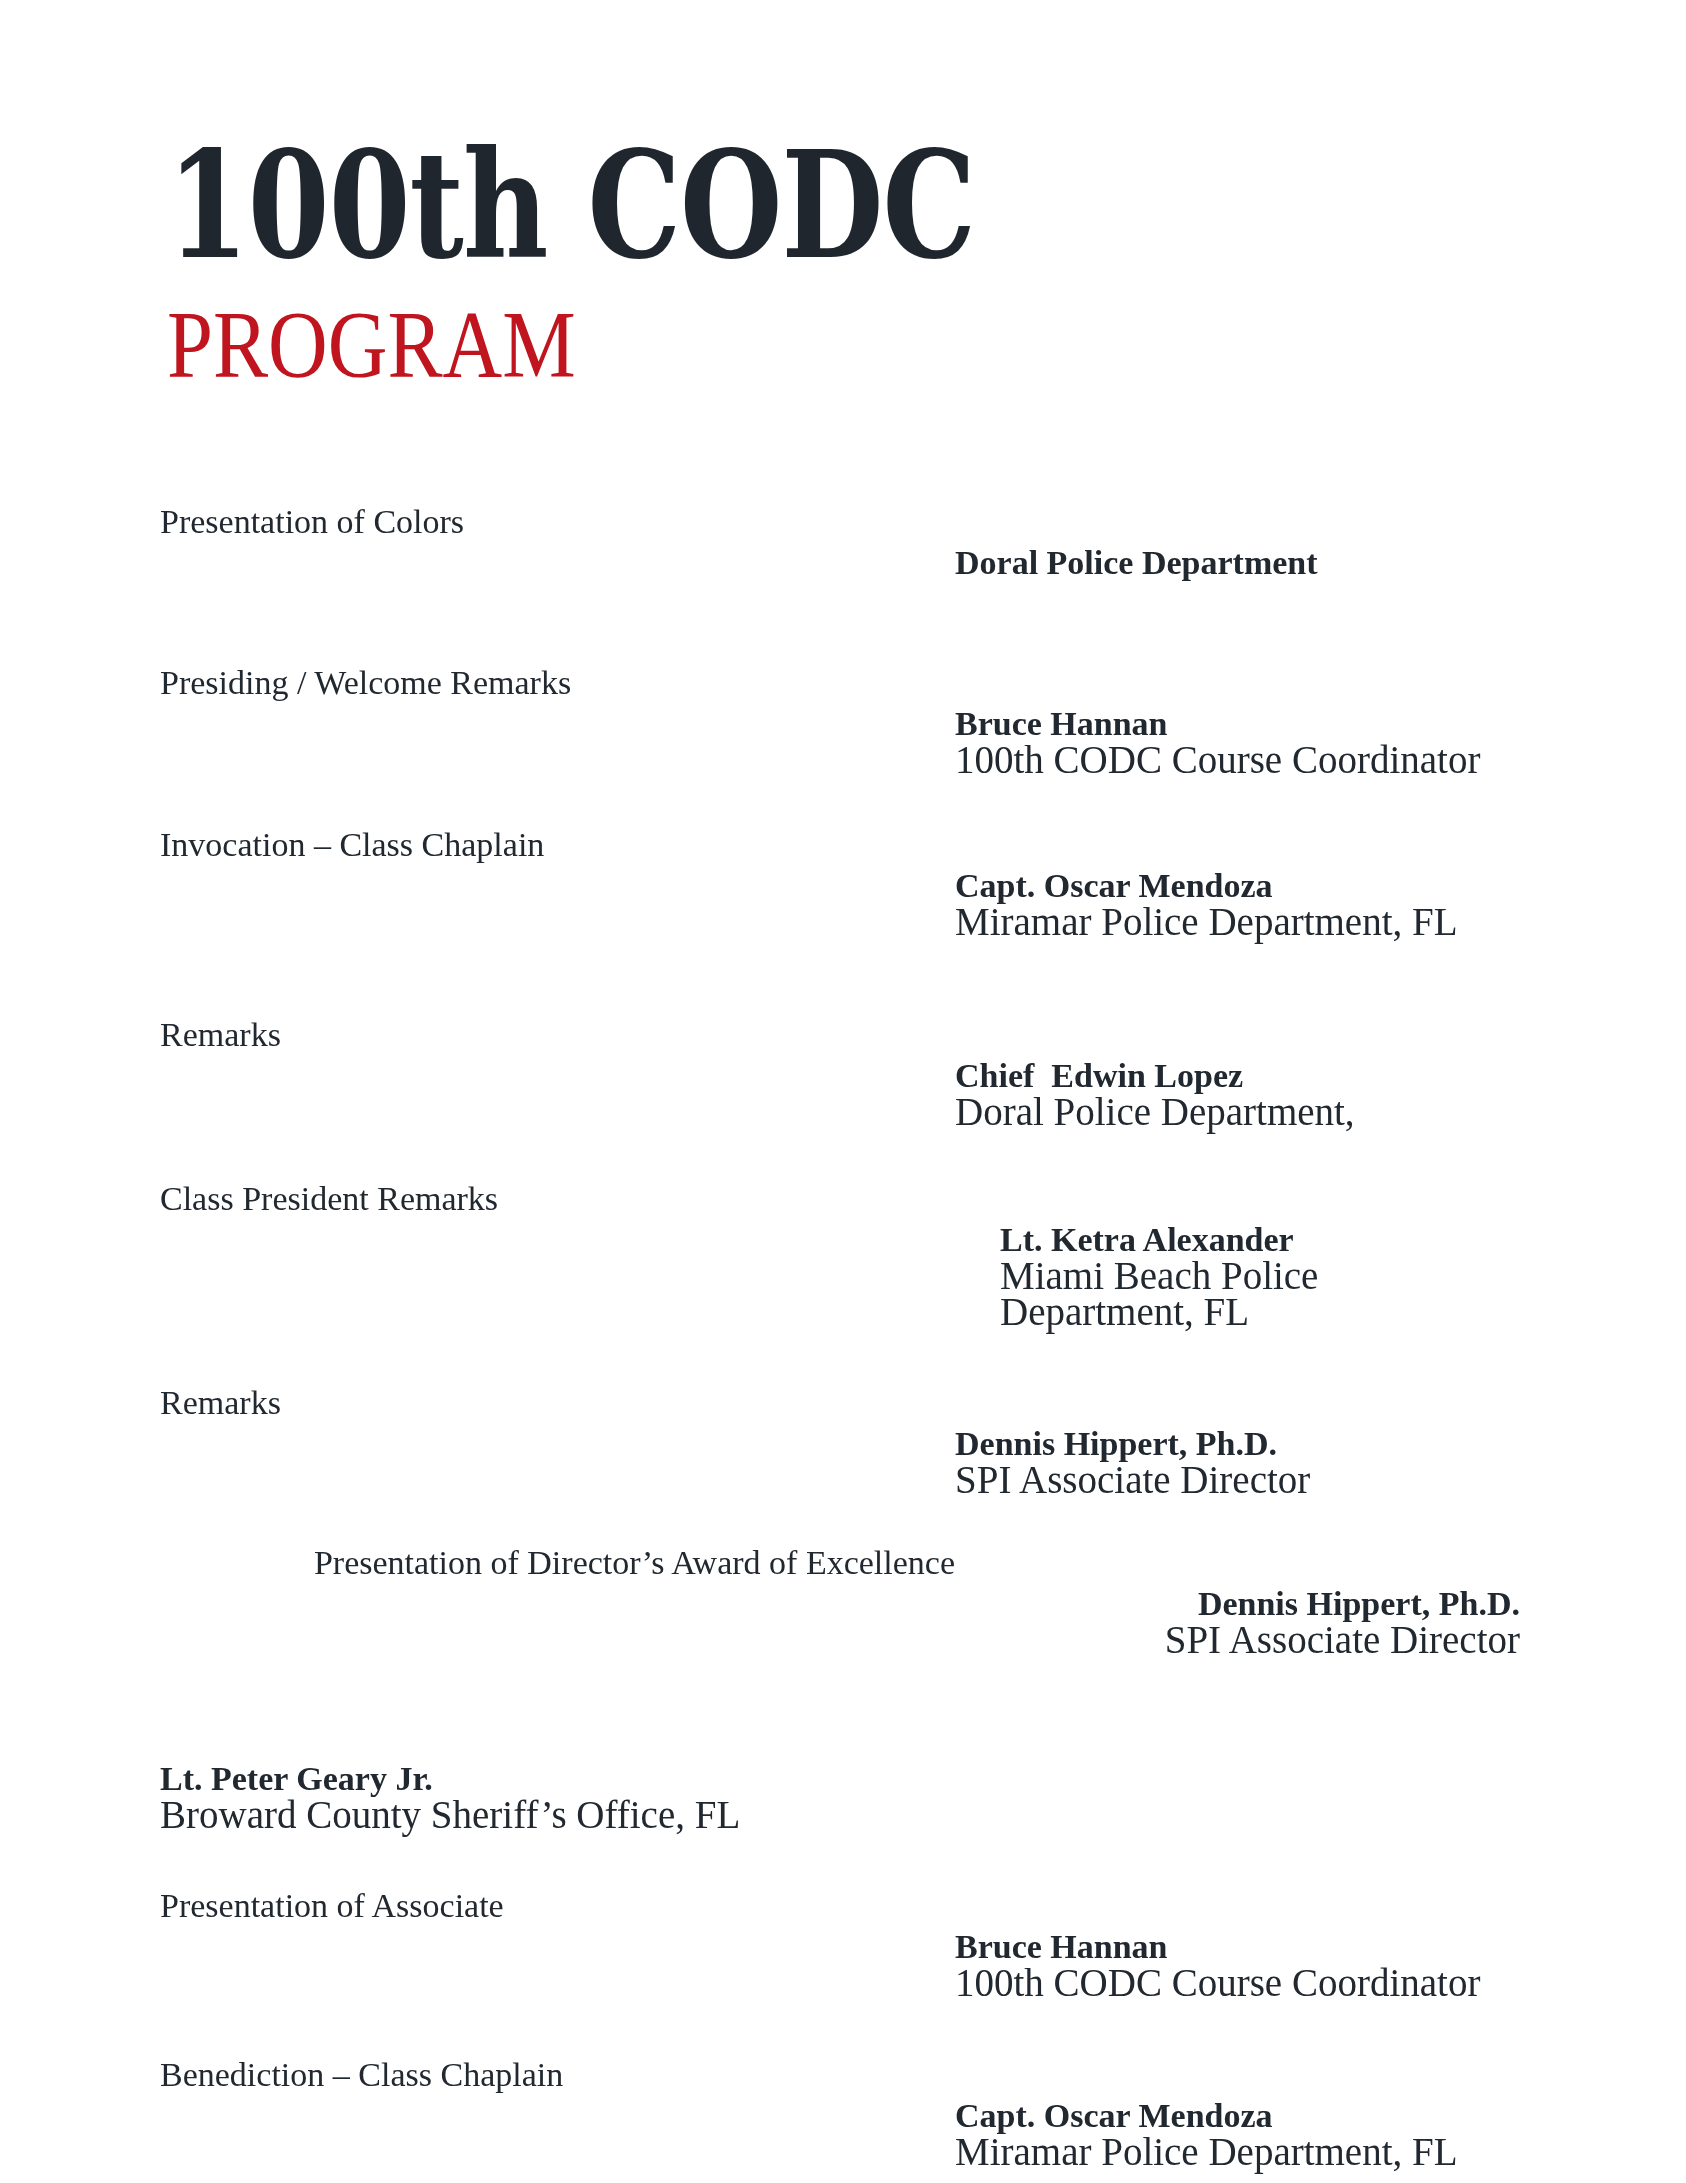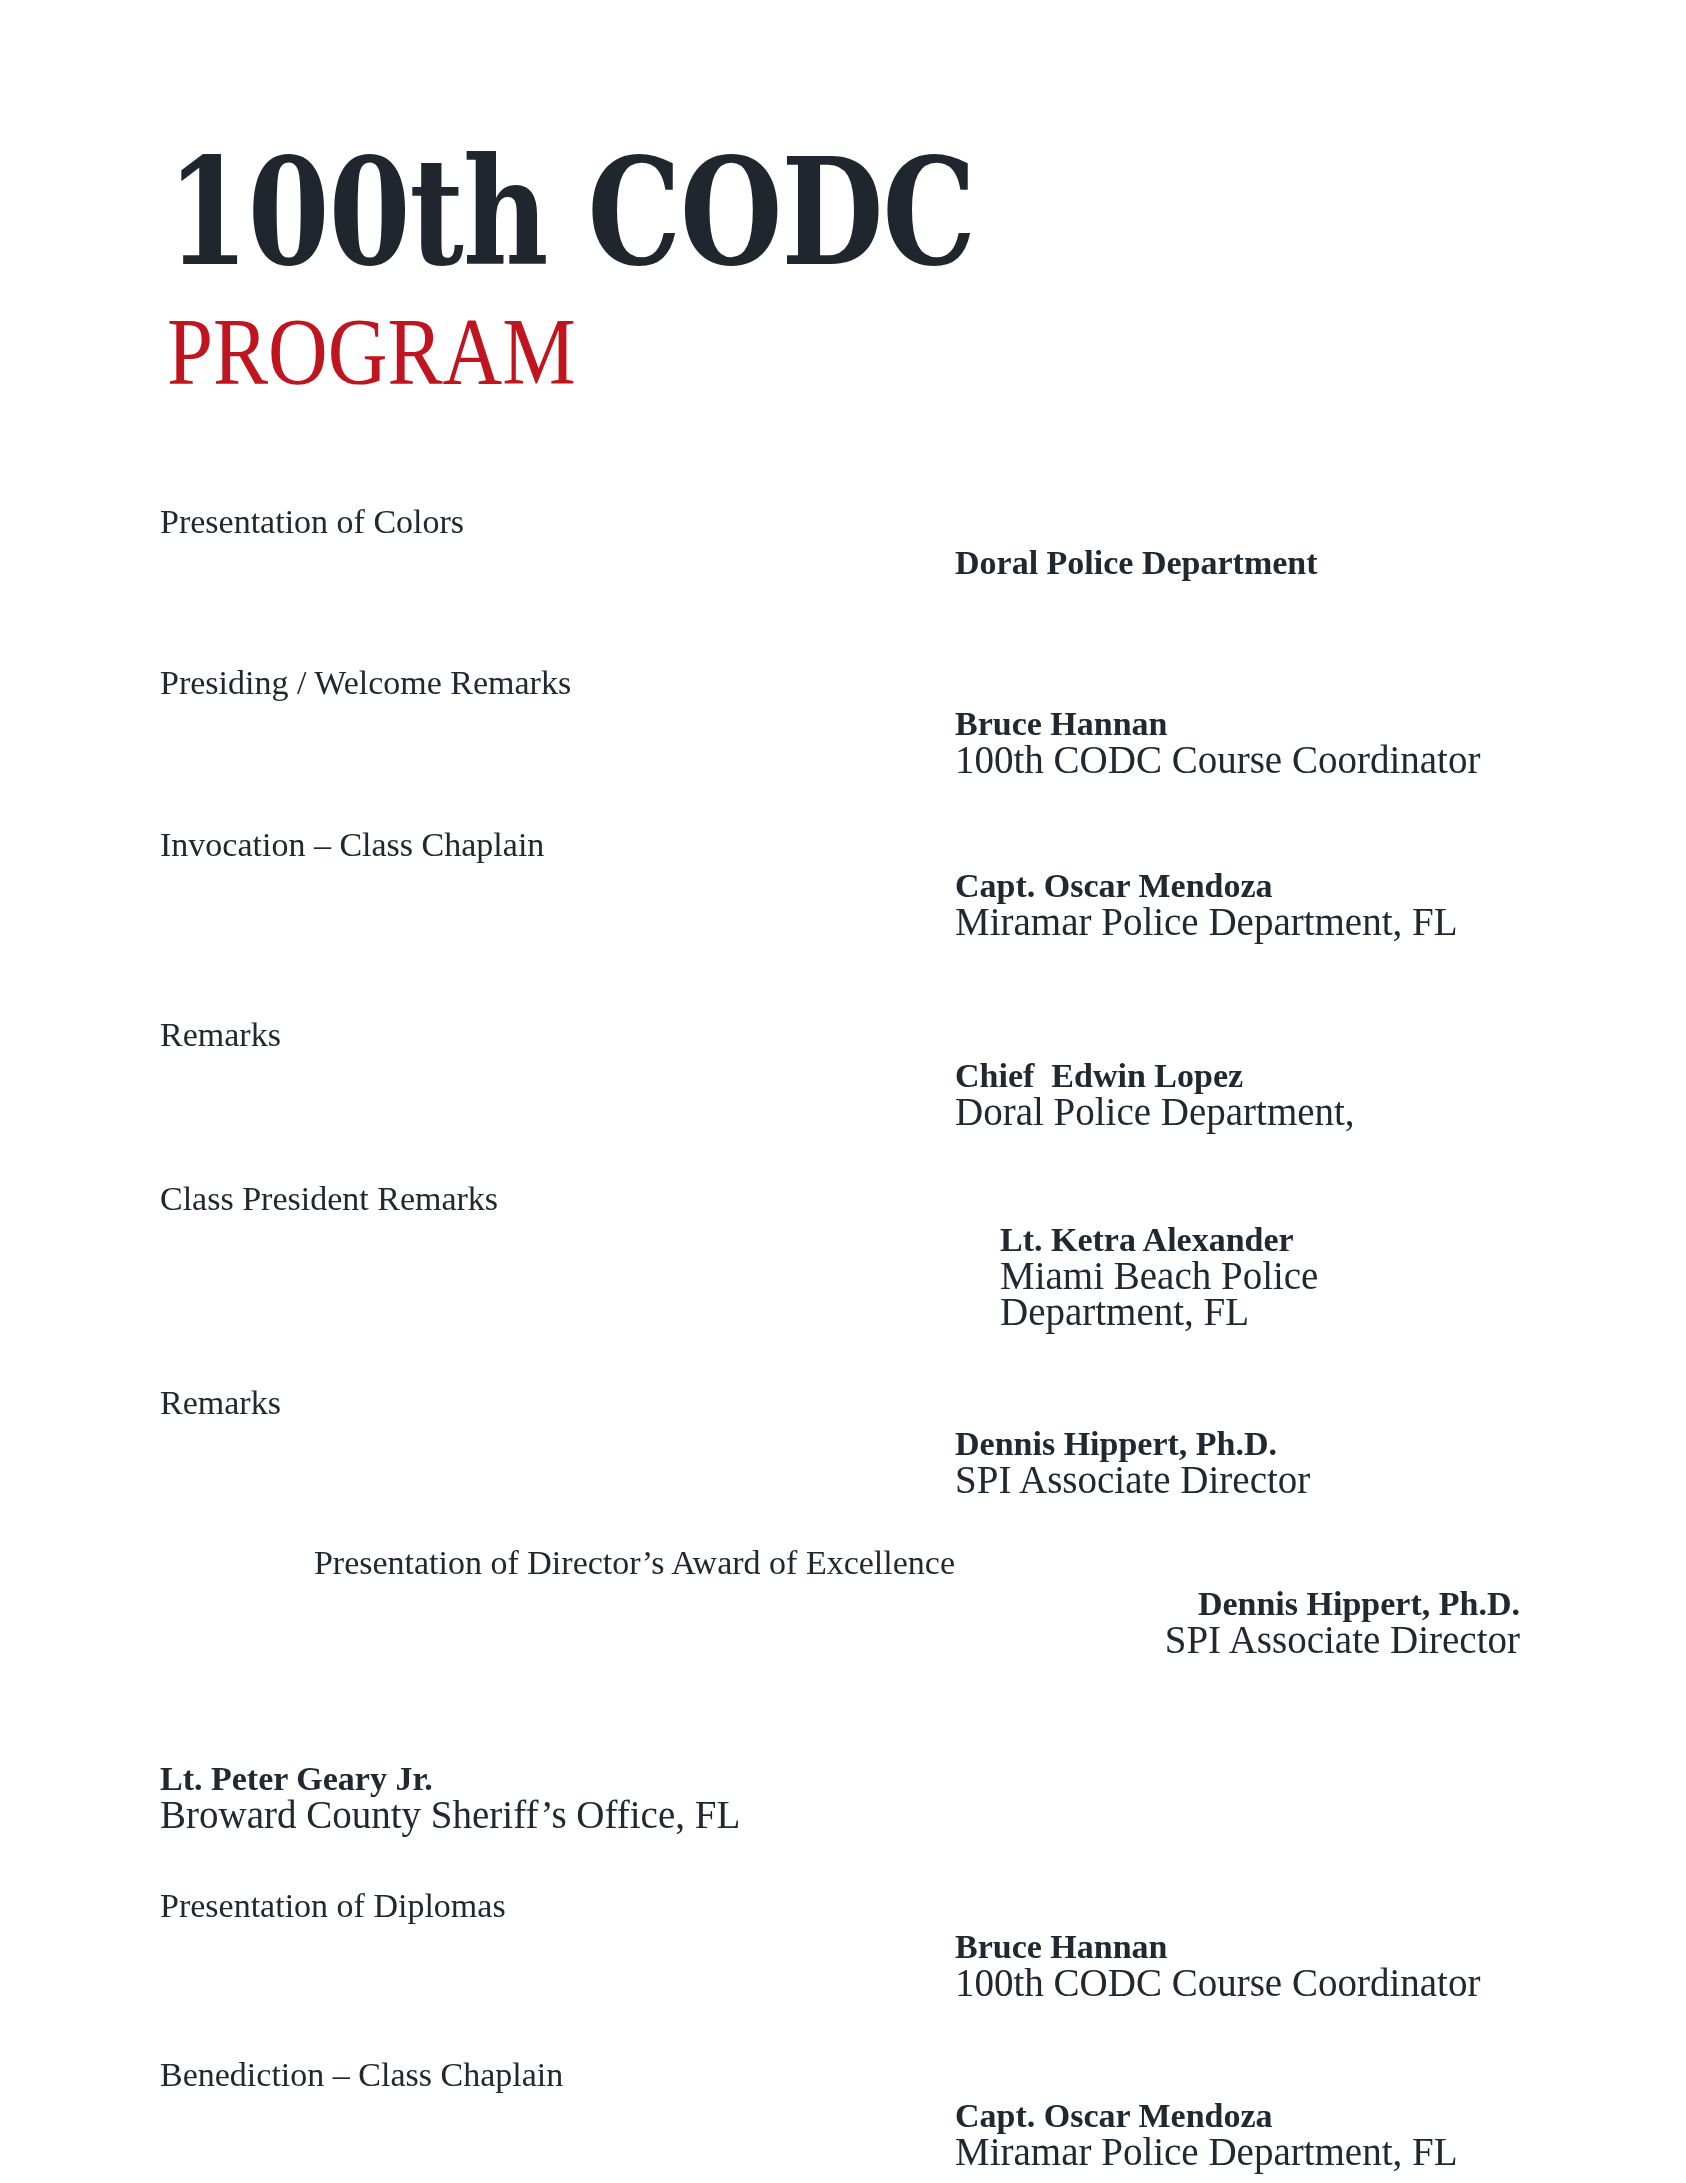--- a/index.html
+++ b/index.html
@@ -8,21 +8,21 @@
     height: 2183px;
     background: #ffffff;
     font-family: "Liberation Serif", serif;
     color: #212830;
     position: relative;
     overflow: hidden;
   }
   .page { position: absolute; inset: 0; }
 
   
-  .header { position: absolute; left: 167px; top: 139px; }
+  .header { position: absolute; left: 167px; top: 132px; }
   .title {
     margin: 0;
     font-family: "DejaVu Serif", serif;
     font-weight: 700;
     font-size: 147px;
     line-height: 1;
     color: #1f262e;
     letter-spacing: -1.2px;
     transform: scaleX(0.80);
     transform-origin: left top;
@@ -150,21 +150,21 @@
     </div>
 
     <div class="row">
       <div class="right">
         <div class="name">Lt. Peter Geary Jr.</div>
         <div class="detail">Broward County Sheriff’s Office, FL</div>
       </div>
     </div>
 
     <div class="row">
-      <div class="label">Presentation of Diplomas</div>
+      <div class="label">Presentation of Associate</div>
       <div class="right">
         <div class="name">Bruce Hannan</div>
         <div class="detail">100th CODC Course Coordinator</div>
       </div>
     </div>
 
     <div class="row">
       <div class="label">Benediction – Class Chaplain</div>
       <div class="right">
         <div class="name">Capt. Oscar Mendoza</div>

